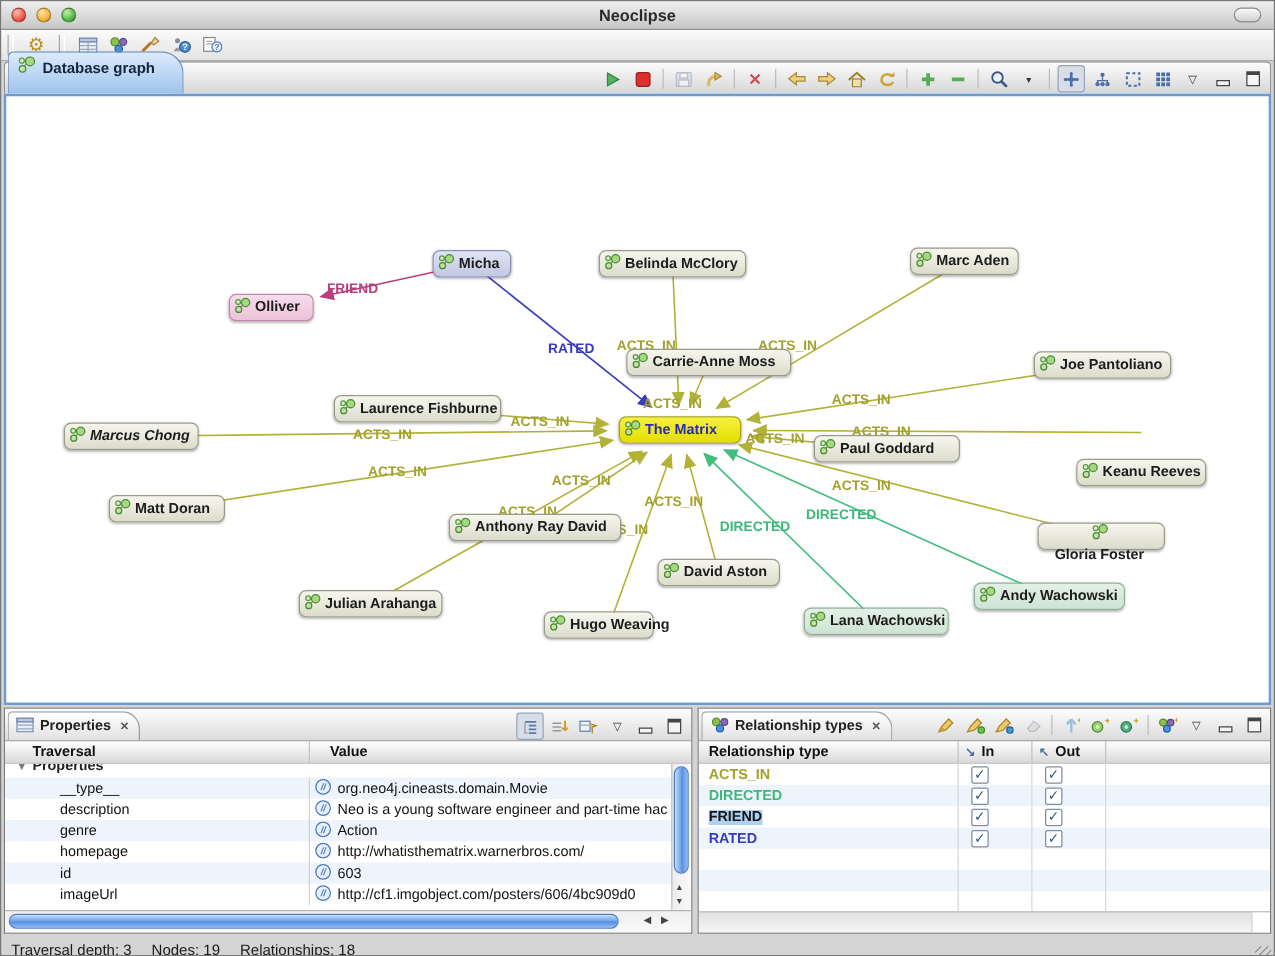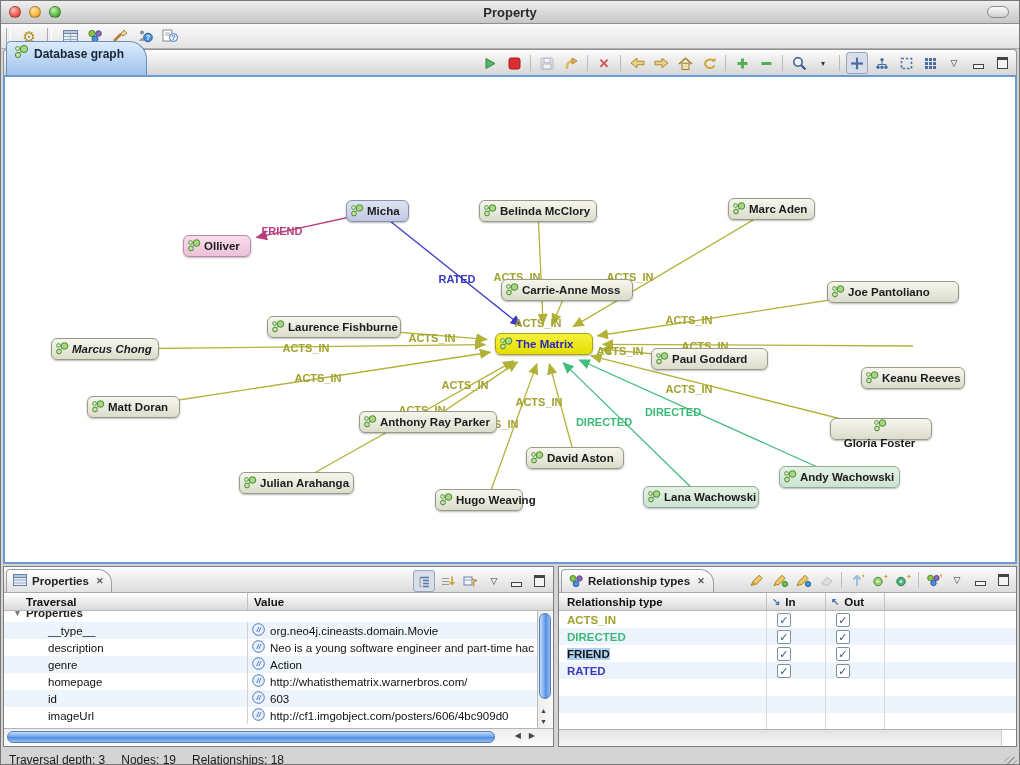--- a/index.html
+++ b/index.html
@@ -63,21 +63,21 @@
   .p-tools{position:absolute;right:3px;top:3px;display:flex;align-items:center;gap:3px;}
   .t-head{display:flex;height:17px;background:linear-gradient(#ffffff,#d9d9d9);
     border-bottom:1px solid #b9b9b9;font-size:11.5px;font-weight:bold;color:#111;align-items:center;flex:none;}
   .rows{position:relative;flex:1;overflow:hidden;font-size:11.5px;}
   .trow{display:flex;height:17px;align-items:center;}
   .trow.alt{background:#edf4fc;}
   .cat-row{height:11px;overflow:hidden;position:relative;font-weight:bold;font-size:11.5px;color:#222;}
   .cat-inner{position:absolute;top:-4px;left:0;display:flex;gap:4px;align-items:center;}
   .disc{font-size:9px;color:#7a7a7a;margin-left:9px;}
   .col-prop{padding-left:22px;width:221px;flex:none;}
-  .col-val{padding-left:6px;border-left:1px solid #c2c2c2;height:100%;display:flex;align-items:center;}
+  .col-val{padding-left:16px;border-left:1px solid #c2c2c2;height:100%;display:flex;align-items:center;}
   .p-name{padding-left:44px;width:199px;flex:none;color:#111;overflow:hidden;white-space:nowrap;}
   .p-val{border-left:1px solid #d2d2d2;height:100%;display:flex;align-items:center;gap:5px;
     padding-left:4px;flex:1;overflow:hidden;white-space:nowrap;color:#111;}
   
   .hscroll{height:17px;border-top:1px solid #b4b4b4;background:linear-gradient(#efefef,#fafafa);
     display:flex;align-items:center;flex:none;position:relative;}
   .aqua-h{position:absolute;left:3px;top:2px;height:12px;width:488px;border-radius:7px;
     background:linear-gradient(#c4dcf8,#74a6ea 45%,#5590e2 55%,#93bcf0);border:1px solid #5580c0;box-sizing:border-box;}
   .hs-btn{position:absolute;top:2px;font-size:8px;color:#444;width:14px;text-align:center;}
   .vscroll{position:absolute;right:0;top:0;bottom:0;width:15px;border-left:1px solid #bcbcbc;
@@ -109,21 +109,21 @@
 <body>
 
 <div class="window">
 
   <div class="titlebar">
     <div class="traffic">
       <span class="tl red"></span>
       <span class="tl yellow"></span>
       <span class="tl green"></span>
     </div>
-    <div class="title">Property</div>
+    <div class="title">Neoclipse</div>
     <span class="pill"></span>
   </div>
 
   <div class="main-toolbar" id="main-toolbar">
       <span class="tb-handle"></span>
       <span class="tb-icon">
         <span class="g-gear">⚙</span>
       </span>
       <span class="tb-handle"></span>
       <span class="tb-icon">
@@ -411,21 +411,21 @@
         <div class="gnode actor" style="left: 496px; top: 202px; width: 132px;">
           <span><svg width="14" height="13" viewBox="0 0 14 13">
               <line x1="4" y1="9" x2="9.5" y2="4" stroke="#6aaa4a"></line>
               <line x1="3.5" y1="4" x2="9.5" y2="4" stroke="#6aaa4a"></line>
               <circle cx="9.5" cy="4" r="3.3" fill="#a6d87e" stroke="#4a8a3a"></circle>
               <circle cx="3.5" cy="3.5" r="1.9" fill="#daf0c0" stroke="#5a9a4a"></circle>
               <circle cx="4" cy="9.5" r="2.4" fill="#c2e49c" stroke="#4a8a3a"></circle>
             </svg></span>
           <span>Carrie-Anne Moss</span>
         </div>
-        <div class="gnode actor" style="left: 822px; top: 204px; width: 132px;">
+        <div class="gnode actor" style="left: 822px; top: 204px; width: 110px;">
           <span><svg width="14" height="13" viewBox="0 0 14 13">
               <line x1="4" y1="9" x2="9.5" y2="4" stroke="#6aaa4a"></line>
               <line x1="3.5" y1="4" x2="9.5" y2="4" stroke="#6aaa4a"></line>
               <circle cx="9.5" cy="4" r="3.3" fill="#a6d87e" stroke="#4a8a3a"></circle>
               <circle cx="3.5" cy="3.5" r="1.9" fill="#daf0c0" stroke="#5a9a4a"></circle>
               <circle cx="4" cy="9.5" r="2.4" fill="#c2e49c" stroke="#4a8a3a"></circle>
             </svg></span>
           <span>Joe Pantoliano</span>
         </div>
         <div class="gnode actor" style="left: 262px; top: 239px; width: 134px;">
@@ -479,21 +479,21 @@
           <span>Matt Doran</span>
         </div>
         <div class="gnode actor" style="left: 354px; top: 334px; width: 138px;">
           <span><svg width="14" height="13" viewBox="0 0 14 13">
               <line x1="4" y1="9" x2="9.5" y2="4" stroke="#6aaa4a"></line>
               <line x1="3.5" y1="4" x2="9.5" y2="4" stroke="#6aaa4a"></line>
               <circle cx="9.5" cy="4" r="3.3" fill="#a6d87e" stroke="#4a8a3a"></circle>
               <circle cx="3.5" cy="3.5" r="1.9" fill="#daf0c0" stroke="#5a9a4a"></circle>
               <circle cx="4" cy="9.5" r="2.4" fill="#c2e49c" stroke="#4a8a3a"></circle>
             </svg></span>
-          <span>Anthony Ray Parker</span>
+          <span>Anthony Ray David</span>
         </div>
         <div class="gnode actor" style="left: 825px; top: 341px; width: 102px; flex-direction: column;">
           <span><svg width="14" height="13" viewBox="0 0 14 13">
               <line x1="4" y1="9" x2="9.5" y2="4" stroke="#6aaa4a"></line>
               <line x1="3.5" y1="4" x2="9.5" y2="4" stroke="#6aaa4a"></line>
               <circle cx="9.5" cy="4" r="3.3" fill="#a6d87e" stroke="#4a8a3a"></circle>
               <circle cx="3.5" cy="3.5" r="1.9" fill="#daf0c0" stroke="#5a9a4a"></circle>
               <circle cx="4" cy="9.5" r="2.4" fill="#c2e49c" stroke="#4a8a3a"></circle>
             </svg></span>
           <span>Gloria Foster</span>

